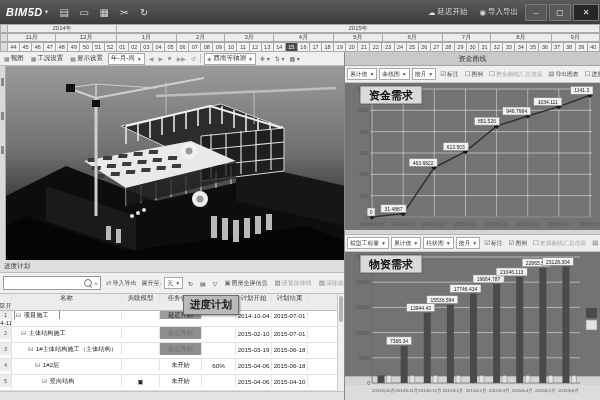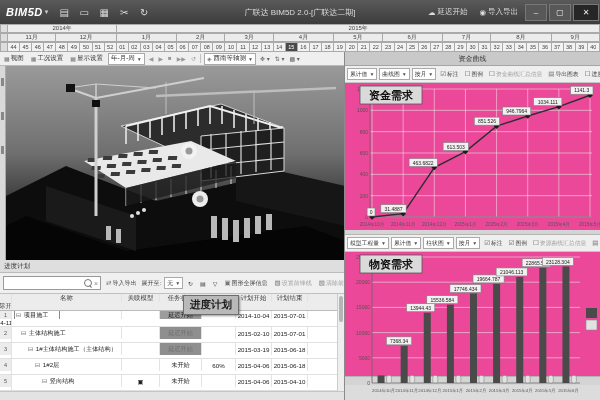--- a/index.html
+++ b/index.html
@@ -82,21 +82,21 @@
   .v-thumb{position:absolute;top:2px;left:1px;width:4px;height:26px;background:#b5b5b5;border-radius:2px;}
   .h-strip{height:8px;background:#e3e3e3;border-top:1px solid #c5c5c5;}
   .float-label{position:absolute;left:183px;top:243px;z-index:5;background:#b9b9b9;border:1px solid #6e6e6e;
     padding:2px 6px;font-weight:bold;font-size:10.5px;color:#1a1a1a;box-shadow:1px 1px 2px rgba(0,0,0,.4);}
   
   .panel-head{height:13px;background:#c9c9c9;border-bottom:1px solid #a5a5a5;display:flex;
     align-items:center;justify-content:center;font-size:7px;color:#333;}
   .chart-toolbar{height:16px;background:#efefef;border-bottom:1px solid #c5c5c5;display:flex;
     align-items:center;gap:2px;padding:0 2px;font-size:5.8px;color:#333;white-space:nowrap;overflow:hidden;}
   .cbox{font-size:6.5px;color:#555;}
-  .chart-box{background:#ec4899;position:relative;text-align:right;}
+  .chart-box{background:#737373;position:relative;text-align:right;}
   #funds-chart{height:147px;}
   #materials-chart{height:124px;}
   .gap-strip{height:4px;background:#d4d4d4;border-bottom:1px solid #b5b5b5;}
   .bottom-strip{height:8px;background:#d4d4d4;border-top:1px solid #b5b5b5;}
   svg text{font-family:"Liberation Sans","DejaVu Sans",sans-serif;}
 </style>
 </head>
 <body>
 
 <div id="app">
@@ -104,21 +104,20 @@
   <div class="titlebar">
     <span class="logo">BIM5D</span>
     <span class="logo-caret">▾</span>
     <span id="titlebar-icons" style="display:flex;">
         <span class="tb-ico">▤</span>
         <span class="tb-ico">▭</span>
         <span class="tb-ico">▦</span>
         <span class="tb-ico">✂</span>
         <span class="tb-ico">↻</span>
       </span>
-    <span class="win-title">广联达 BIM5D 2.0-[广联达二期]</span>
     <span class="tb-right">
       <span class="tb-link">
         <span>☁</span>
         <span>延迟开始</span>
       </span>
       <span class="tb-link">
         <span>◉</span>
         <span>导入导出</span>
       </span>
       <span class="win-btn">–</span>

